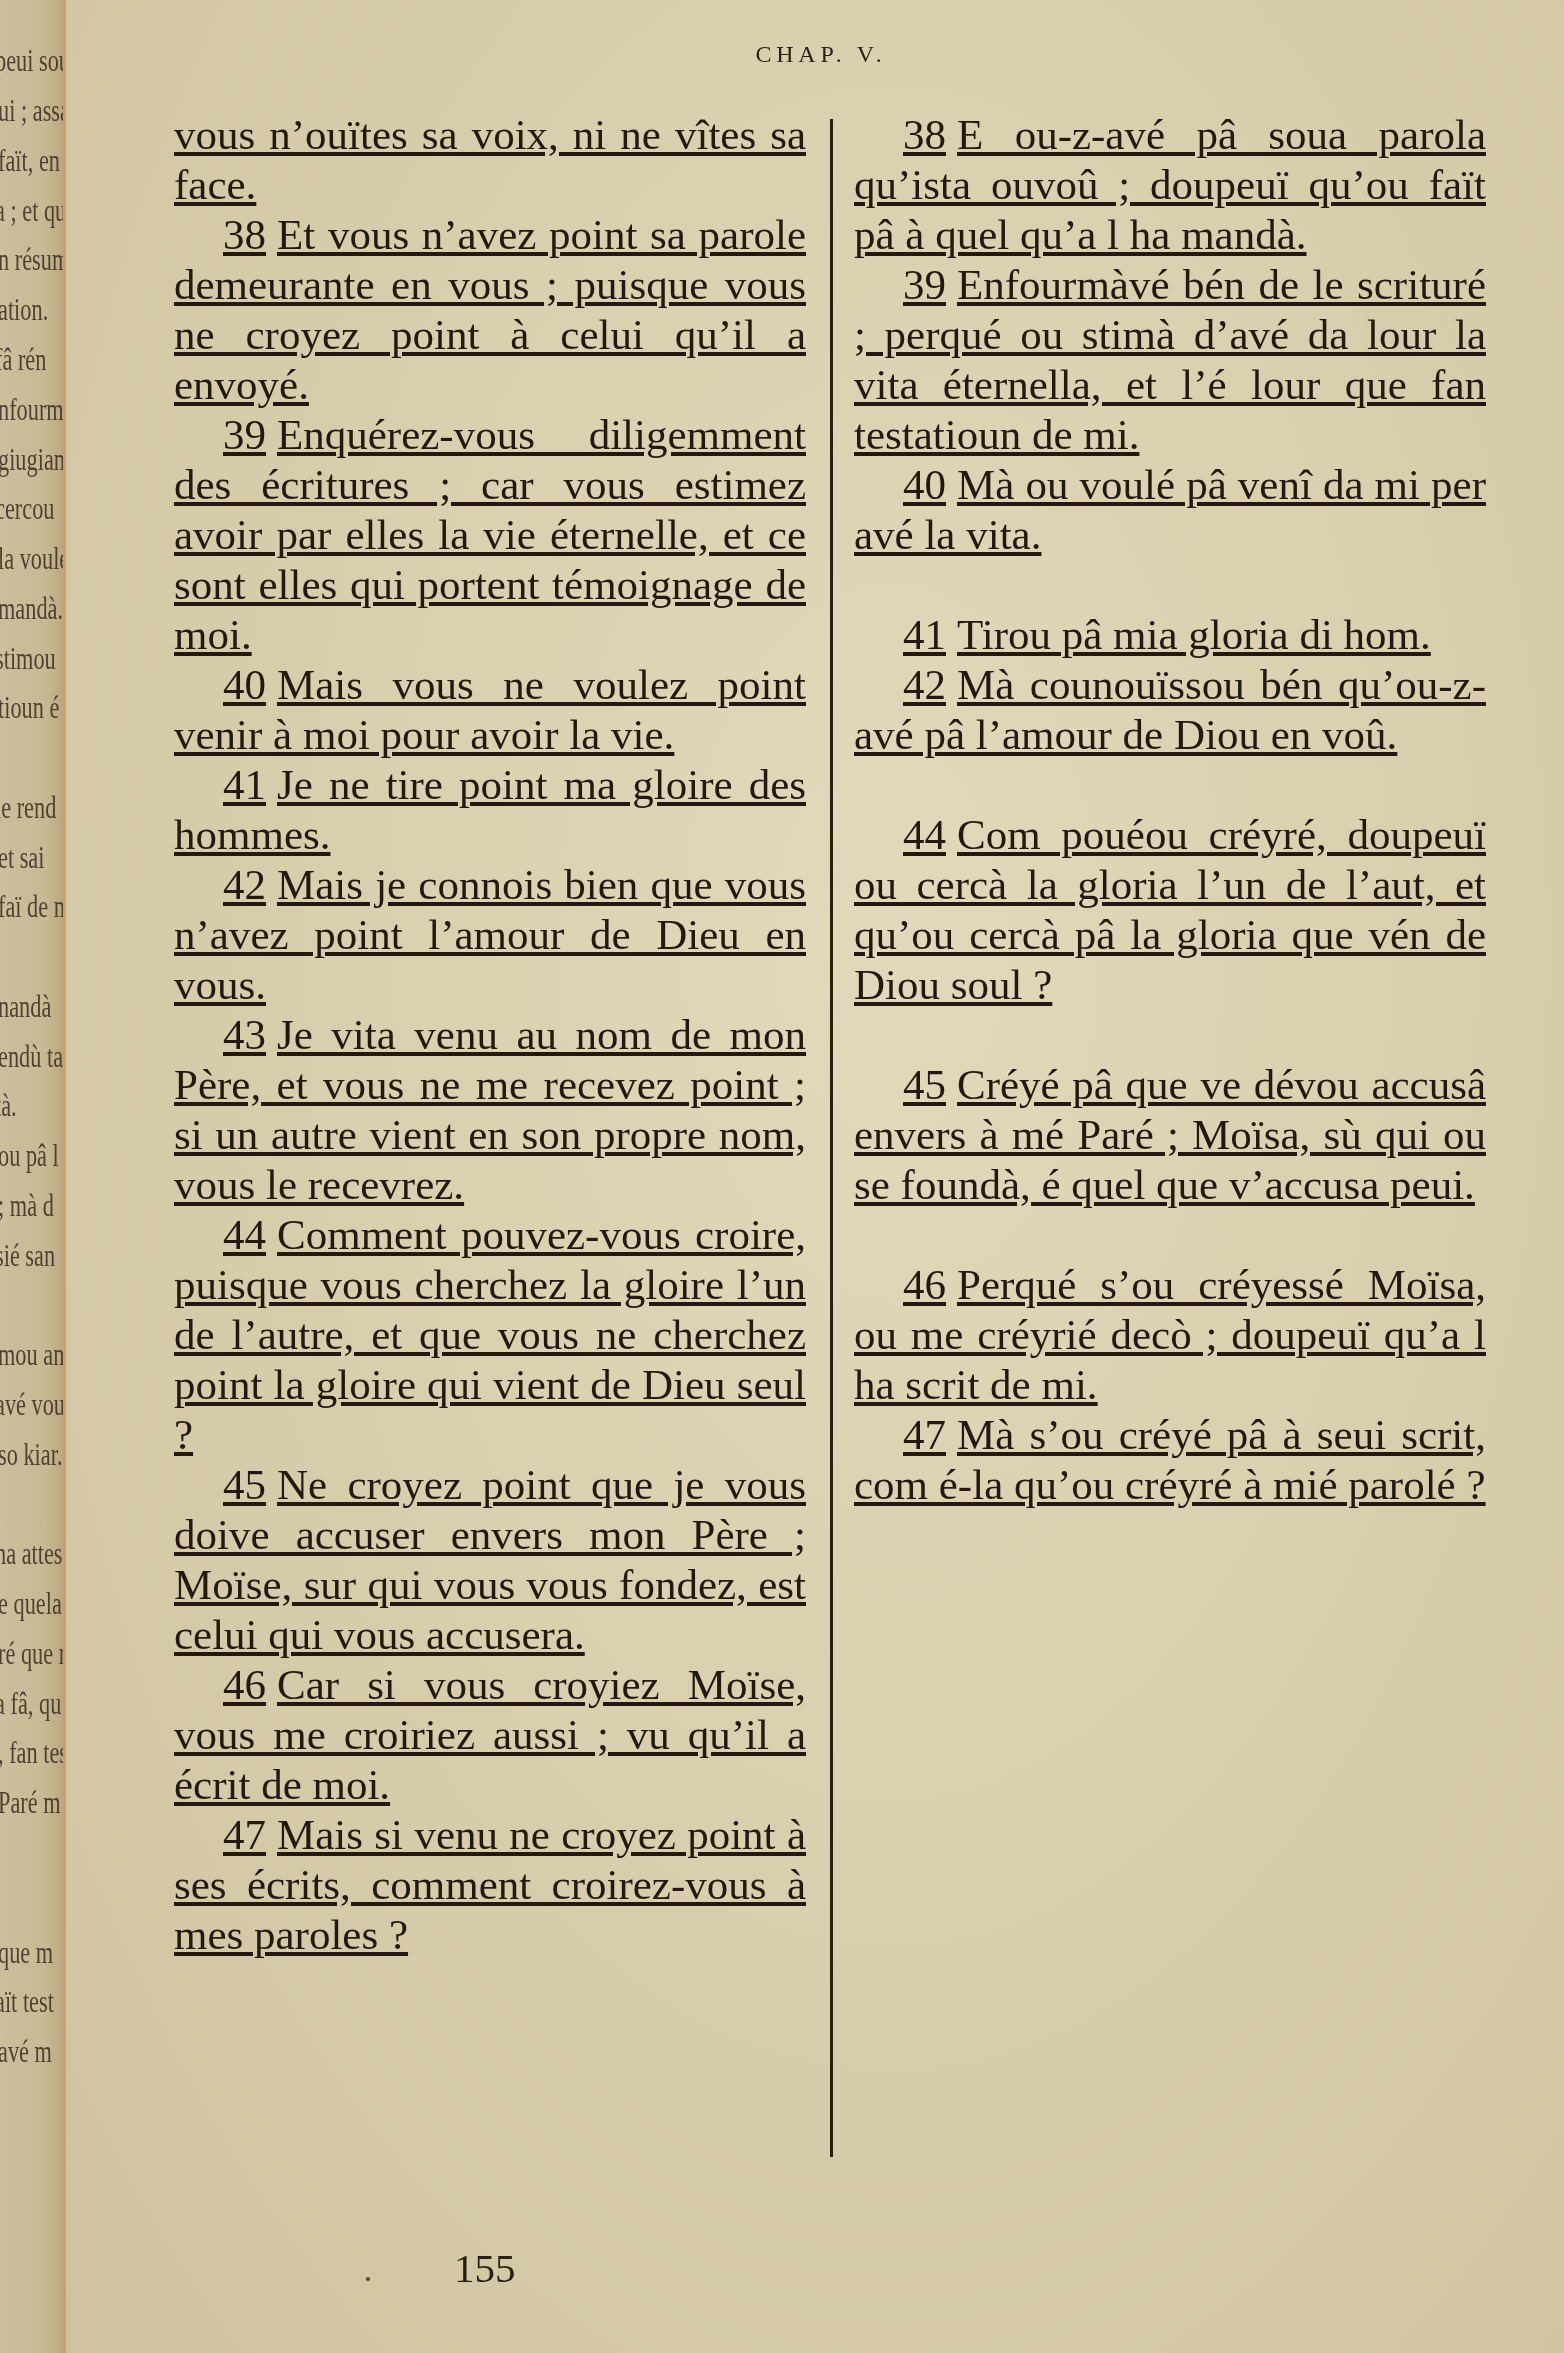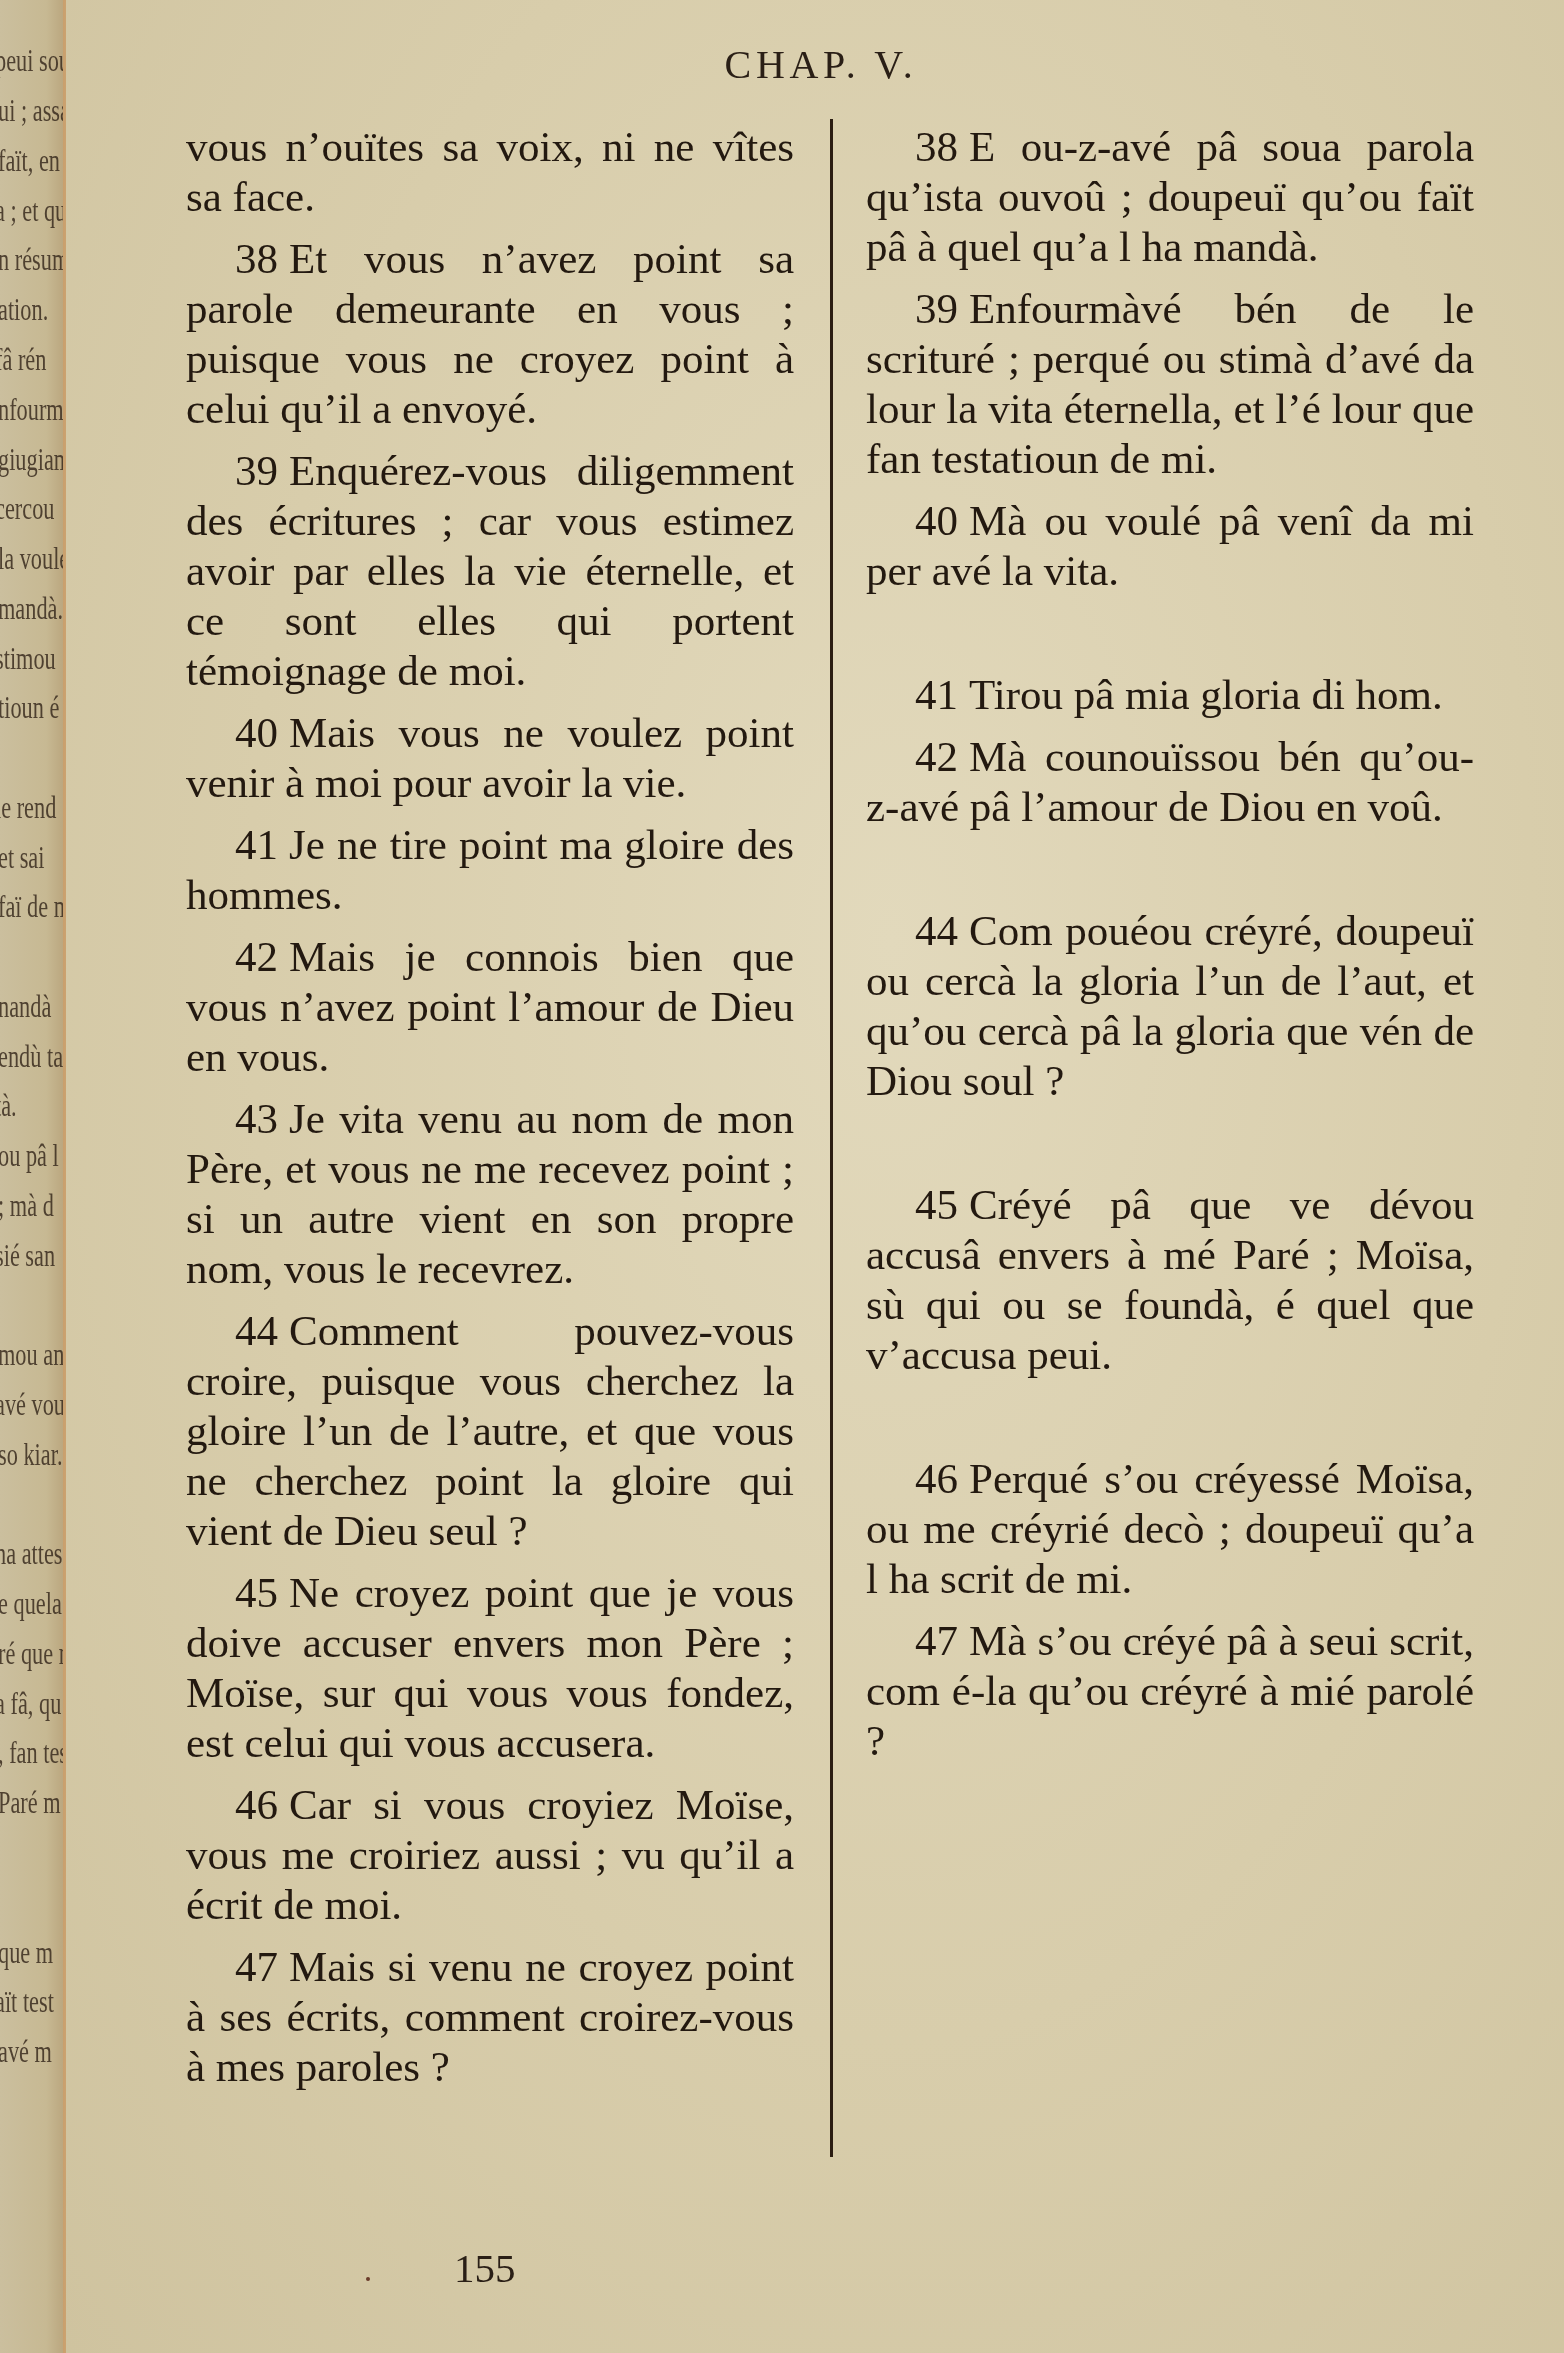--- a/index.html
+++ b/index.html
@@ -48,40 +48,41 @@
       background:
         radial-gradient(ellipse at 55% 40%, #e2d9bc 0%, #d8cdab 55%, #cfc39f 100%);
     }
     .running-head {
       position: absolute;
       top: 41px;
       left: 0;
       width: 1565px;
       text-align: center;
       font-family: "Liberation Serif", serif;
-      font-size: 40px;
+      font-size: 24px;
       letter-spacing: 4.7px;
       color: #2a1f16;
       padding-left: 77px;
       box-sizing: border-box;
     }
     .column {
       position: absolute;
       top: 110px;
       font-family: "Liberation Serif", serif;
       font-size: 43px;
       line-height: 50px;
       color: #231910;
       text-align: justify;
     }
     .col-left { left: 174px; width: 632px; }
     .col-right { left: 854px; width: 632px; }
     .verse {
-      margin: 12px;
+      margin: 0;
       text-indent: 49px;
+      text-decoration: underline;
     }
     .verse.cont { text-indent: 0; }
     .verse-num {
       margin-right: 11px;
     }
     .spacer { height: 50px; }
     .divider {
       position: absolute;
       left: 830px;
       top: 119px;

